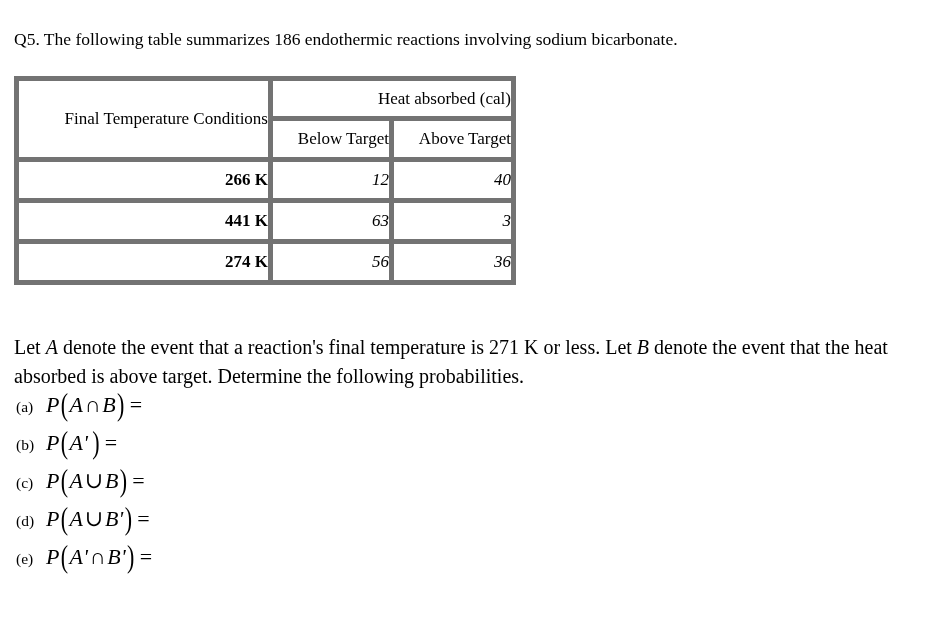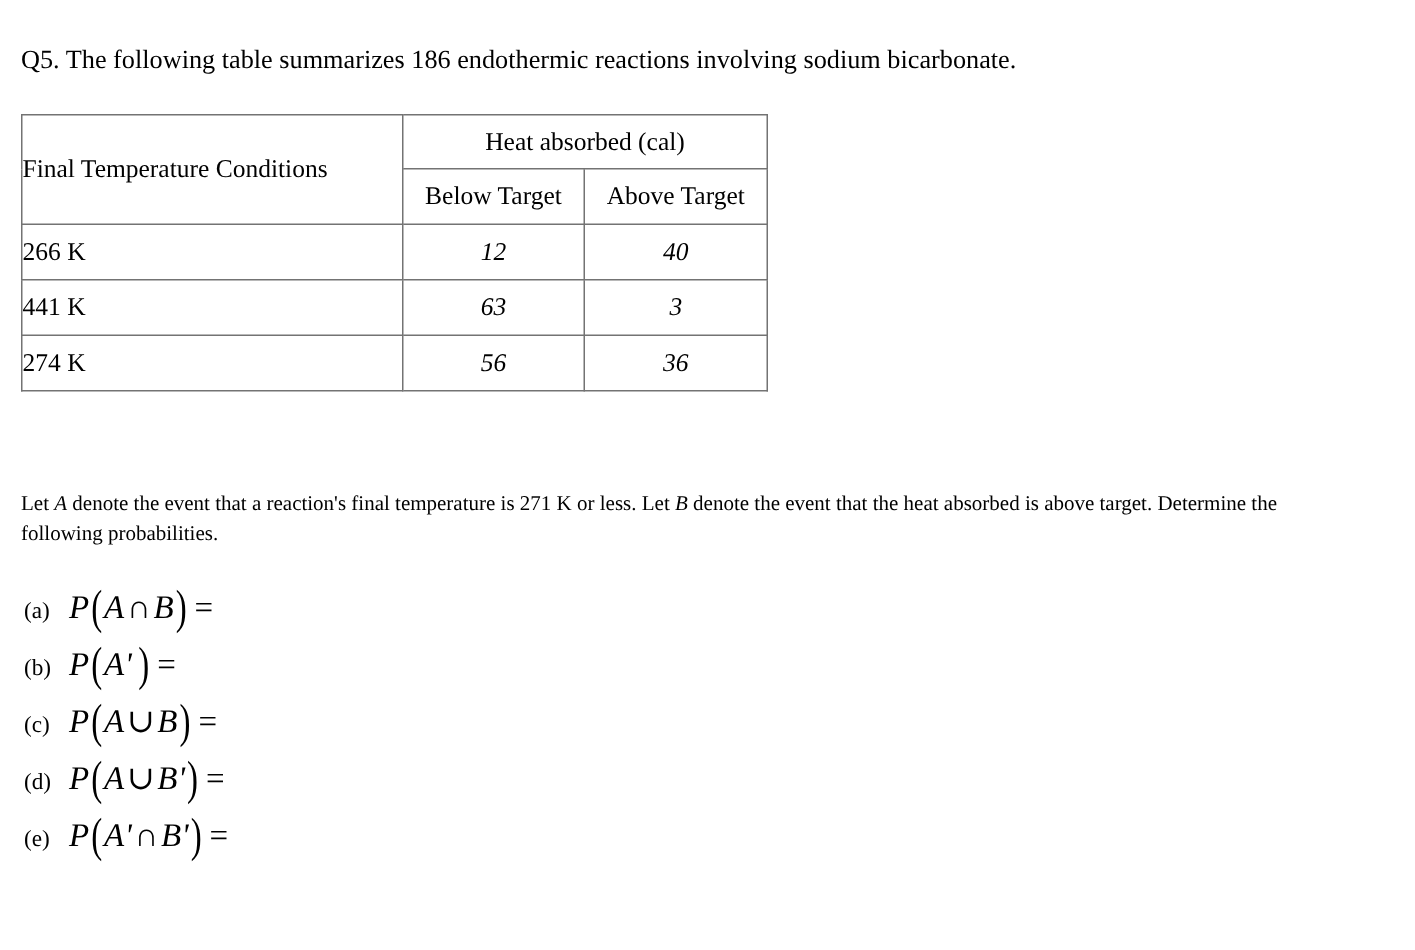--- a/index.html
+++ b/index.html
@@ -32,32 +32,34 @@
   
   #stats-table {
     position: absolute;
     left: 14px;
     top: 76px;
     border-collapse: collapse;
     font-size: 17px;
     table-layout: fixed;
   }
   #stats-table td {
-    border: 1px solid #737373;
+    border: 5px solid #737373;
     padding: 0;
     vertical-align: middle;
+    text-align: right;
   }
   .col-label   { width: 254px; }
   .col-below   { width: 121px; }
   .col-above   { width: 122px; }
 
   .cell-rowhead {
     text-align: left;
     padding-left: 7px;
     height: 36px;
+    font-weight: bold;
   }
   .cell-rowlabel-tall {
     text-align: left;
     padding-left: 7px;
     height: 72px;
   }
   .cell-grouphead {
     text-align: center;
     height: 35px;
   }
@@ -71,21 +73,21 @@
     height: 36px;
     font-style: italic;
   }
 
   
   #problem-statement {
     position: absolute;
     left: 14px;
     top: 313px;
     width: 885px;
-    font-size: 14px;
+    font-size: 20px;
     line-height: 1.45;
     text-align: left;
   }
   .mvar {
     font-style: italic;
     font-family: "Liberation Serif", "DejaVu Serif", serif;
   }
 
   
   #answer-list {

